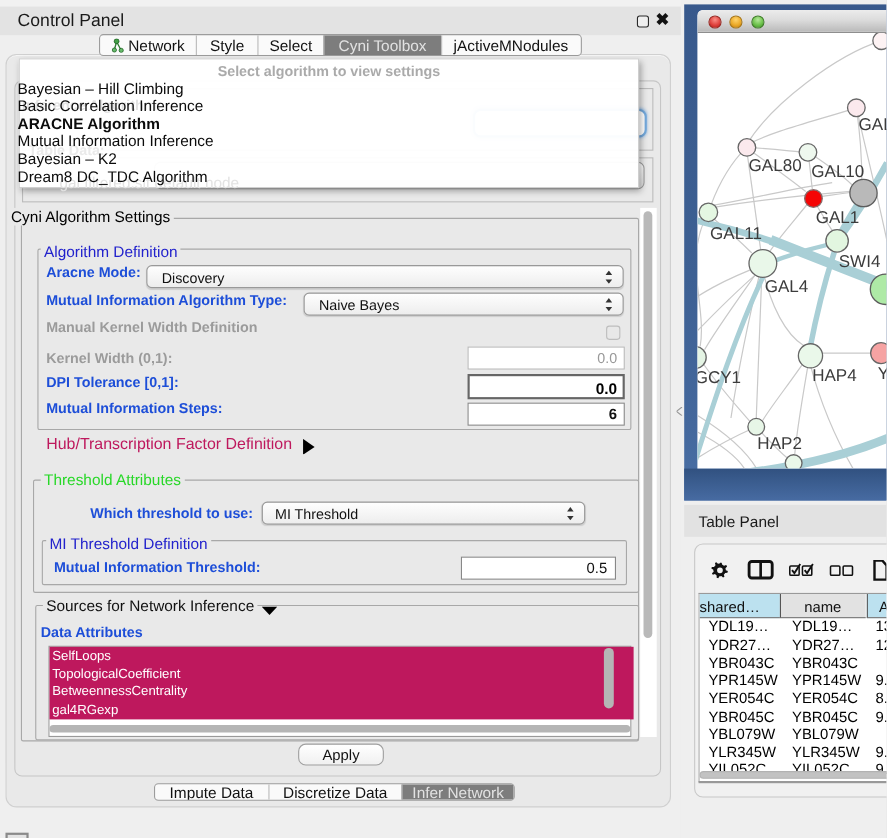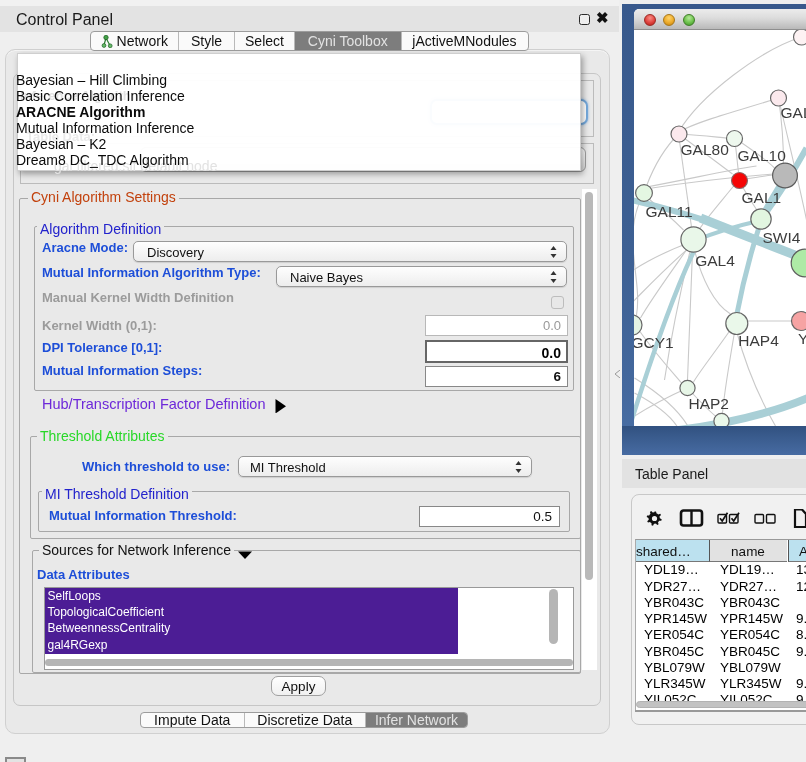--- a/index.html
+++ b/index.html
@@ -1,18 +1,18 @@
 <!DOCTYPE html>
 <html><head><meta charset="utf-8"><style>
 *{margin:0;padding:0;box-sizing:border-box}
 html,body{width:806px;height:762px}
 body{position:relative;background:#ececec;font-family:"Liberation Sans",sans-serif;overflow:hidden}
 .abs{position:absolute}
 .lbl{position:absolute;font-weight:bold;font-size:13px;color:#1d4ed8;white-space:nowrap}
-.txt{position:absolute;font-size:13px;color:#6d28d9;white-space:nowrap}
+.txt{position:absolute;font-size:13px;color:#be185d;white-space:nowrap}
 .fs{position:absolute;border:1px solid #a8a8a8;border-radius:2px}
 .leg{position:absolute;background:#e9e9e9;padding:0 3px;font-size:14px;white-space:nowrap}
 .combo{position:absolute;border:1px solid #999;border-radius:5px;background:linear-gradient(#fefefe,#ededed);box-shadow:0 1px 1px rgba(0,0,0,.12)}
 .combo .ct{position:absolute;left:13px;top:2.5px;font-size:13px;color:#111;white-space:nowrap}
 .arrs{position:absolute;right:9px;top:50%;margin-top:-6px;width:7px;height:12px}
 .inp{position:absolute;background:#fff;text-align:right;font-size:13px;color:#111}
 .seg{position:absolute;display:flex;border:1px solid #9c9c9c;border-radius:4px;background:#fafafa;overflow:hidden}
 .seg>div{font-size:14px;color:#111;text-align:center;border-left:1px solid #b9b9b9;display:flex;align-items:center;justify-content:center;white-space:nowrap}
 .seg>div:first-child{border-left:none}
 .seg>div.sel{background:#7d7d7d;color:#e2e2e2}
@@ -44,21 +44,21 @@
 </div>
 
 <div class="abs" style="left:13px;top:73px;width:588px;height:633px;background:#e9e9e9;border:1px solid #c6c6c6;border-radius:7px"></div>
 
 <div class="abs" style="left:20px;top:80px;width:574px;height:57px;border:1px solid #bbb"></div>
 <div class="abs" style="left:430px;top:99px;width:158px;height:26px;border:2.5px solid #74a9dc;border-radius:7px;background:#fff;box-shadow:0 0 3px #8ab4e0"></div>
 <div class="abs" style="left:20px;top:143px;width:574px;height:41px;border:1px solid #bbb"></div>
 <div class="abs" style="left:140px;top:147px;width:446px;height:25px;border:1px solid #9e9e9e;border-radius:6px;background:linear-gradient(#fdfdfd,#dcdcdc)"></div>
 
 <div class="fs" style="left:19px;top:197.5px;width:562px;height:476px"></div>
-<div class="leg" style="left:28px;top:189px;color:#c2410c">Cyni Algorithm Settings</div>
+<div class="leg" style="left:7px;top:189px;color:#000000">Cyni Algorithm Settings</div>
 
 <div class="fs" style="left:34px;top:226px;width:540px;height:165px"></div>
 <div class="leg" style="left:37px;top:221px;color:#2222cc">Algorithm Definition</div>
 
 <div class="lbl" style="left:42px;top:240px">Aracne Mode:</div>
 <div class="combo" style="left:133px;top:241px;width:434px;height:21px">
     <span class="ct">Discovery</span>
     <svg class="arrs" viewBox="0 0 7 12">
       <path d="M3.5,0 L6.5,4 H0.5 Z" fill="#333"></path>
       <path d="M3.5,12 L0.5,8 H6.5 Z" fill="#333"></path>
@@ -110,41 +110,42 @@
 
 <div class="fs" style="left:32px;top:550px;width:549px;height:122.5px"></div>
 <div class="leg" style="left:39px;top:542px;color:#111">Sources for Network Inference</div>
 <svg class="abs" style="left:238px;top:551px" width="14" height="8" viewBox="0 0 14 8">
     <path d="M0,0.5 L14,0.5 L7,8 Z" fill="#000"></path>
   </svg>
 
 <div class="lbl" style="left:37px;top:566.5px">Data Attributes</div>
 
 <div class="abs" style="left:43.5px;top:586.9px;width:530.5px;height:83.3px;border:1px solid #999;background:#fff"></div>
-<div class="abs" style="left:44.5px;top:587.7px;width:413px;height:66.2px;background:#4c1d95;color:#fff;font-size:12px;line-height:16.3px;padding-left:3px;overflow:hidden">SelfLoops<br>TopologicalCoefficient<br>BetweennessCentrality<br>gal4RGexp</div>
+<div class="abs" style="left:44.5px;top:587.7px;width:531px;height:66.2px;background:#be185d;color:#fff;font-size:12px;line-height:16.3px;padding-left:3px;overflow:hidden">SelfLoops<br>TopologicalCoefficient<br>BetweennessCentrality<br>gal4RGexp</div>
 <div class="abs" style="left:549.3px;top:588.7px;width:8.7px;height:55.5px;background:#b5b5b5;border-radius:5px"></div>
 <div class="abs" style="left:44.6px;top:658.5px;width:528.4px;height:7.8px;background:#b5b5b5;border-radius:4px"></div>
 
 <div class="abs" style="left:582px;top:189px;width:15px;height:481px;background:#fff"></div>
 <div class="abs" style="left:584.5px;top:192px;width:8.5px;height:388px;background:#b9b9b9;border-radius:5px"></div>
 
-<div class="abs" style="left:271px;top:675.5px;width:55px;height:20px;border:1px solid #a0a0a0;border-radius:7px;background:linear-gradient(#fff,#f0f0f0);text-align:center;font-size:13.5px;color:#111;padding-top:2px">Apply</div>
+<div class="abs" style="left:271px;top:675.5px;width:78px;height:20px;border:1px solid #a0a0a0;border-radius:7px;background:linear-gradient(#fff,#f0f0f0);text-align:center;font-size:13.5px;color:#111;padding-top:2px">Apply</div>
 
 <div class="seg" style="left:140px;top:711.5px;height:16.5px">
   <div style="width:102.5px;font-size:14px">Impute Data</div>
   <div style="width:121.5px;font-size:14px">Discretize Data</div>
   <div class="sel" style="width:102px;font-size:14px">Infer Network</div>
 </div>
 
 <div class="abs" style="left:5px;top:757px;width:21px;height:20px;border:2px solid #8a8a8a;background:#e3e3e3"></div>
 
 <div class="abs" style="left:17px;top:53px;width:564px;height:118px;background:rgba(255,255,255,0.965);border:1px solid #cfcfcf;box-shadow:2px 3px 6px rgba(0,0,0,0.35)">
   <div class="abs" style="left:2px;top:34px;width:300px;color:#e2e2e2;font-weight:bold;font-size:13px">Inference Algorithm:</div>
   <div class="abs" style="left:36px;top:104px;width:300px;color:#e2e2e2;font-size:14px">gal filtered.sif default node</div>
   <div class="abs" style="left:8px;top:75px;width:300px;color:#eaeaea;font-weight:bold;font-size:13px">Table Data:</div>
+  <div class="abs" style="left:0;top:3px;width:100%;text-align:center;color:#aaa;font-weight:bold;font-size:13px">Select algorithm to view settings</div>
   <div class="abs" style="left:-2px;top:18px;font-size:14px;color:#0b0b0b;line-height:16.05px">Bayesian – Hill Climbing<br>Basic Correlation Inference<br><b>ARACNE Algorithm</b><br>Mutual Information Inference<br>Bayesian – K2<br>Dream8 DC_TDC Algorithm</div>
 </div>
 
 <div class="abs" style="left:619px;top:0;width:187px;height:762px;background:#efefef"></div>
 <div class="abs" style="left:621.5px;top:3.5px;width:184.5px;height:451px;background:linear-gradient(#38598c,#3d6093 55%,#44689d 85%,#4a70a6)"></div>
 <div class="abs" style="left:621.5px;top:426px;width:184.5px;height:28.5px;background:linear-gradient(#315180,#3a5c8e 40%,#476ba2)"></div>
 
 <div class="abs" style="left:633.5px;top:9px;width:172.5px;height:417px;background:#fff;border-radius:5px 0 0 0;overflow:hidden">
   <div class="abs" style="left:0;top:0;width:100%;height:21px;background:linear-gradient(#ececec,#dcdcdc 45%,#b9b9b9);border-bottom:1px solid #8e8e8e;border-radius:5px 0 0 0">
     <div class="abs" style="left:10px;top:5px;width:12px;height:12px;border-radius:50%;background:radial-gradient(circle at 50% 30%,#f98d85,#e0443f 55%,#b01c16);border:0.5px solid #9a2a24"></div>

